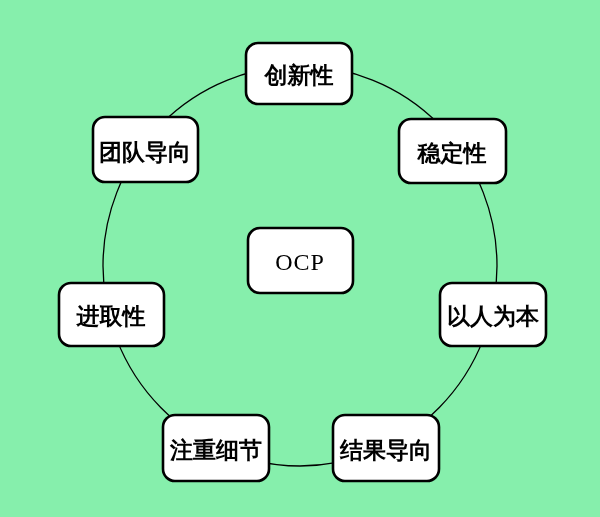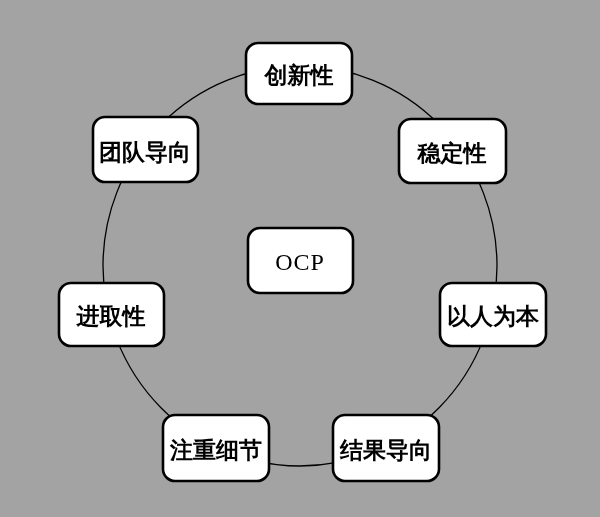--- a/index.html
+++ b/index.html
@@ -4,21 +4,21 @@
 <style>
   html, body {
     margin: 0;
     padding: 0;
     background: #ffffff;
   }
   .canvas {
     position: relative;
     width: 600px;
     height: 517px;
-    background: #a3a3a3;
+    background: #86efac;
     overflow: hidden;
     text-align: right;
   }
   svg { display: block; }
   .node-rect {
     fill: #ffffff;
     stroke: #000000;
     stroke-width: 2.6;
   }
   .cycle-circle {

